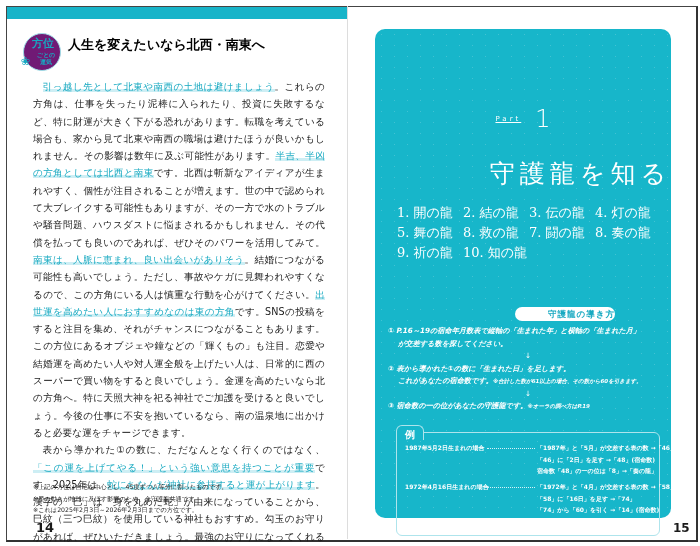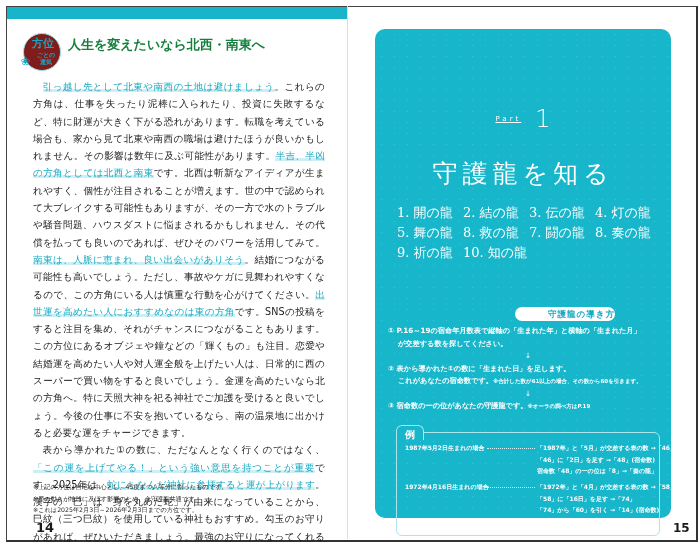--- a/index.html
+++ b/index.html
@@ -5,53 +5,53 @@
   html, body { margin:0; padding:0; }
   body { width:700px; height:546px; background:#ffffff; position:relative; overflow:hidden;
          font-family:"DejaVu Sans", sans-serif; color:#1a1a1a; }
   .spread { position:absolute; left:6px; top:6px; width:689px; height:533px;
             border:1px solid #444; border-right:2px solid #333; border-bottom:2px solid #333; background:#fff; }
   .gutter { position:absolute; left:347px; top:6px; width:1px; height:533px; background:#ddd; }
 
   
   .left-band { position:absolute; left:7px; top:7px; width:340px; height:12px; background:#18b4c9; }
   .badge { position:absolute; left:23px; top:33px; width:36px; height:36px; border-radius:50%;
-           background:#7f1d1d; border:1px solid #9fdce6; }
+           background:#701a75; border:1px solid #9fdce6; }
   .badge .big { position:absolute; left:3px; top:4px; width:32px; text-align:center; font-size:11px;
                 font-weight:bold; color:#17a9c1; line-height:12px; }
   .badge .small { position:absolute; left:10px; top:17px; width:24px; text-align:center; font-size:6px;
                   font-weight:bold; color:#17a9c1; line-height:7px; }
   .badge-icon { position:absolute; left:21px; top:56px; width:14px; height:12px; color:#17a9c1; font-size:11px; line-height:12px; }
   .headline { position:absolute; left:68px; top:35px; font-family:"DejaVu Serif", serif; font-size:13px;
-              line-height:20px; font-weight:bold; color:#15803d; }
+              line-height:20px; font-weight:bold; color:#000000; }
   .body-text { position:absolute; left:33px; top:78px; width:292px; font-size:9.6px; line-height:17.3px;
                text-align:justify; letter-spacing:0.1px; }
   .body-text p { margin:0; text-indent:1em; }
   .hl { color:#17a9c1; font-weight:normal; background:linear-gradient(transparent 70%, #cdeef4 70%); }
   .notes { position:absolute; left:33px; top:481px; font-size:6.2px; line-height:11.5px; color:#222; }
   .pnum-left { position:absolute; left:36px; top:520px; font-size:13px; font-weight:bold; }
   .pnum-right { position:absolute; left:673px; top:521px; font-size:12px; font-weight:bold; }
 
   
   .card { position:absolute; left:375px; top:29px; width:296px; height:489px; border-radius:10px;
           background:#17b6ca;
           background-image:radial-gradient(rgba(255,255,255,0.18) 0.6px, transparent 0.8px);
           background-size:13px 11px; }
   .part { position:absolute; left:0; top:76px; width:296px; text-align:center; color:#fff; }
   .part .lbl { font-size:7px; letter-spacing:3px; text-decoration:underline; vertical-align:middle; margin-right:14px; }
   .part .num { font-size:24px; font-weight:300; font-family:"DejaVu Sans", sans-serif; vertical-align:middle; }
-  .title { position:absolute; left:0; top:128px; width:296px; text-align:center; color:#fff;
+  .title { position:absolute; left:0; top:128px; width:296px; text-align:right; color:#fff;
            font-family:"DejaVu Serif", serif; font-size:25px; letter-spacing:5px; }
   .dragons { position:absolute; left:22px; top:174px; width:270px; color:#fff; font-family:"DejaVu Serif", serif;
              font-size:13px; line-height:20px; display:grid; grid-template-columns:66px 66px 66px 66px; }
   .dragons span { white-space:nowrap; }
   .guide-pill { position:absolute; left:100px; top:278px; width:100px; height:14px; border-radius:7px;
                 background:#fff; color:#17a9c1; font-size:8.5px; font-weight:bold; text-align:right;
                 line-height:14px; letter-spacing:1px;margin-left:40px; }
-  .steps { position:absolute; left:13px; top:296px; width:280px; color:#fff; font-size:7.2px; font-weight:bold; line-height:12.5px; }
+  .steps { position:absolute; left:13px; top:296px; width:280px; color:#fff; font-size:7.2px; font-weight:bold; line-height:12.5px;font-style:italic; }
   .steps .indent { padding-left:10px; }
   .steps .arrow { text-align:center; font-weight:normal; }
   .steps .small { font-size:5.5px; }
   .example { position:absolute; left:21px; top:403px; width:262px; height:102px; border:1px solid #aee4ec;
              border-radius:6px; }
   .example-tab { position:absolute; left:21px; top:396px; width:26px; height:14px; background:#17b6ca;
                  border:1px solid #aee4ec; border-bottom:none; border-radius:6px 6px 0 0; }
   .example-label { position:absolute; left:30px; top:399px; color:#fff; font-size:10px; font-weight:bold; }
   .ex-row { position:absolute; left:30px; width:260px; color:#fff; font-size:6px; font-weight:bold; line-height:11.5px; }
   .ex-row .case { position:absolute; left:0; top:0; white-space:nowrap; }

